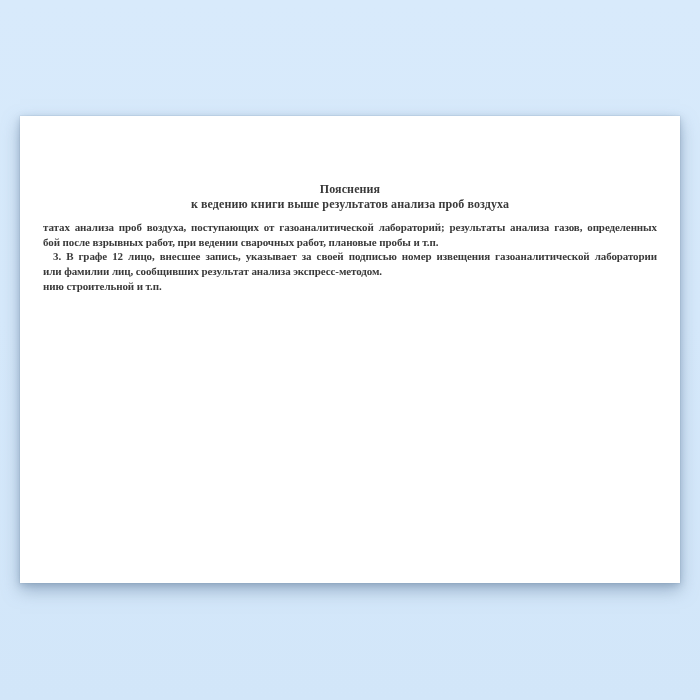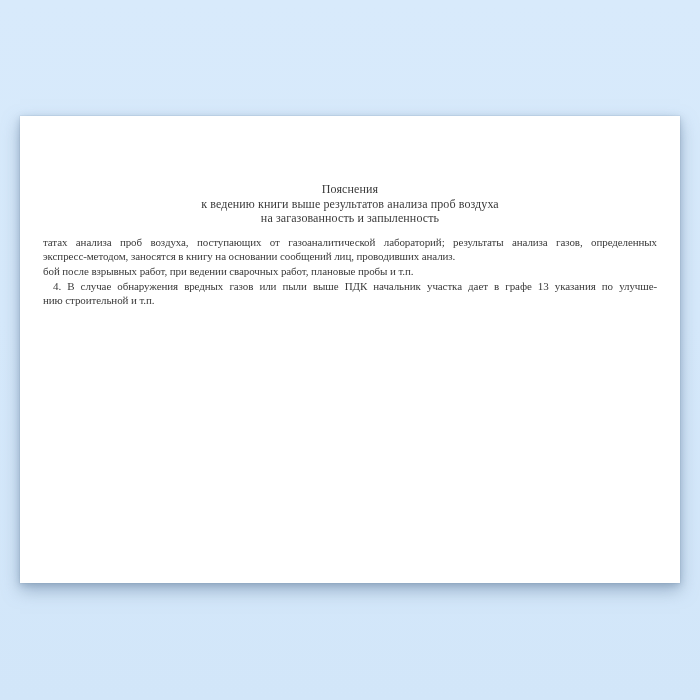--- a/index.html
+++ b/index.html
@@ -25,21 +25,21 @@
     box-shadow: 0 7px 16px rgba(105, 132, 160, 0.55),
                 0 2px 6px rgba(105, 132, 160, 0.35),
                 0 0 1px rgba(120, 140, 165, 0.5);
   }
   .content {
     position: absolute;
     left: 23px;
     right: 23px;
     top: 66px;
     font-family: "Liberation Serif", serif;
-    font-weight: normal;
+    font-weight: bold;
     color: #3a3a3a;
   }
   .doc-title {
     text-align: center;
     font-size: 12px;
     line-height: 14.5px;
     margin: 0 0 9px 0;
     letter-spacing: 0.1px;
   }
   .doc-body {
@@ -60,24 +60,23 @@
 </style>
 </head>
 <body>
 
 <div class="scene">
   <div class="page">
     <div class="content">
       <div class="doc-title">
         <div>Пояснения</div>
         <div>к ведению книги выше результатов анализа проб воздуха</div>
-        <div>на загазованность и запыленность</div>
       </div>
       <div class="doc-body">
           <div class="bline">татах анализа проб воздуха, поступающих от газоаналитической лабораторий; результаты анализа газов, определенных</div>
-          <div class="bline final">экспресс-методом, заносятся в книгу на основании сообщений лиц, проводивших анализ.</div>
           <div class="bline final">бой после взрывных работ, при ведении сварочных работ, плановые пробы и т.п.</div>
-          <div class="bline first">4. В случае обнаружения вредных газов или пыли выше ПДК начальник участка дает в графе 13 указания по улучше-</div>
+          <div class="bline first">3. В графе 12 лицо, внесшее запись, указывает за своей подписью номер извещения газоаналитической лаборатории</div>
+          <div class="bline final">или фамилии лиц, сообщивших результат анализа экспресс-методом.</div>
           <div class="bline final">нию строительной и т.п.</div>
         </div>
     </div>
   </div>
 </div>
 
 </body></html>

